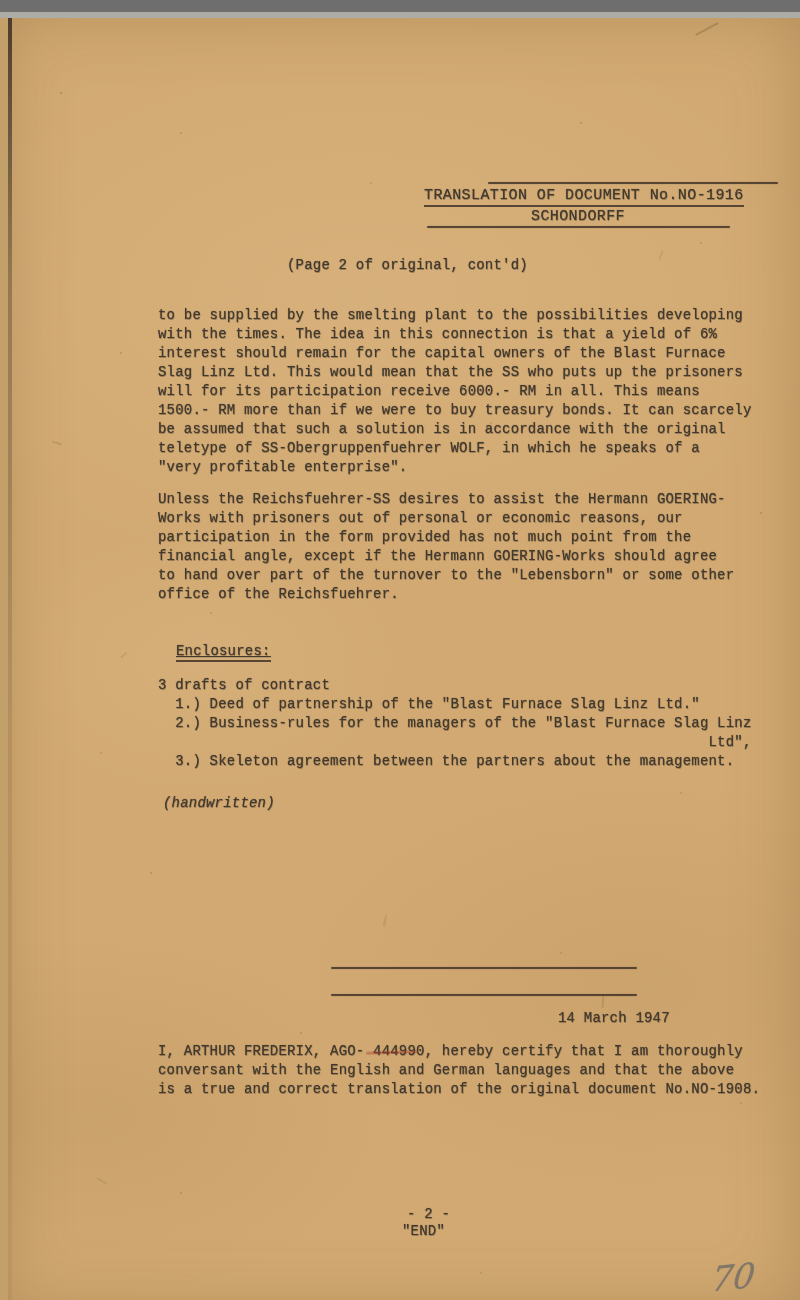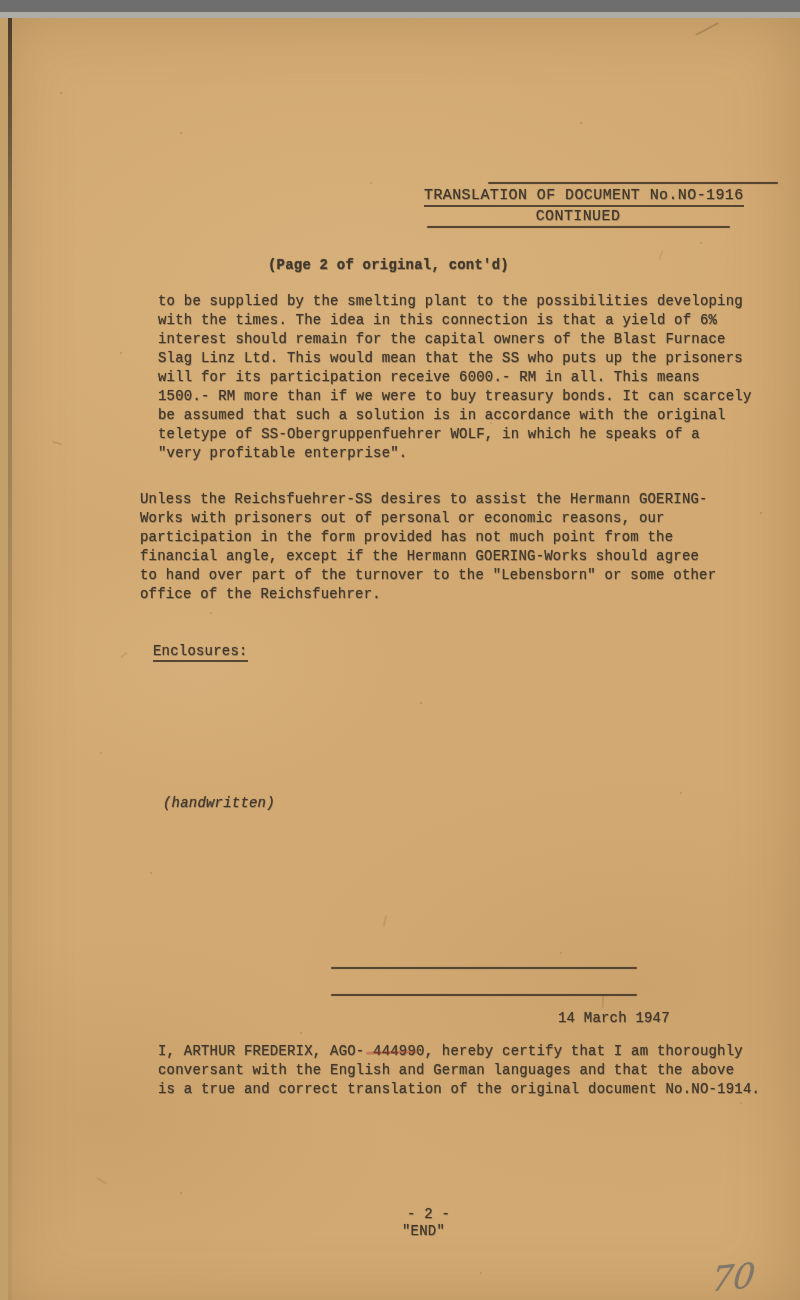--- a/index.html
+++ b/index.html
@@ -61,54 +61,59 @@
   <div class="fiber" style="left:694px;top:16px;width:26px;height:2px;transform:rotate(-28deg);"></div>
   <div class="fiber" style="left:52px;top:430px;width:10px;height:2px;transform:rotate(18deg);opacity:.6;"></div>
   <div class="fiber" style="left:120px;top:642px;width:8px;height:2px;transform:rotate(-40deg);opacity:.5;"></div>
   <div class="fiber" style="left:384px;top:903px;width:2px;height:12px;transform:rotate(12deg);opacity:.5;"></div>
   <div class="fiber" style="left:602px;top:982px;width:2px;height:14px;transform:rotate(4deg);opacity:.6;"></div>
   <div class="fiber" style="left:660px;top:238px;width:2px;height:10px;transform:rotate(20deg);opacity:.45;"></div>
   <div class="fiber" style="left:96px;top:1168px;width:12px;height:2px;transform:rotate(30deg);opacity:.5;"></div>
 
   <div class="rule" style="left:488px;top:170px;width:290px;"></div>
   <div class="tw hd" style="left:424px;top:174px;"><span class="u">TRANSLATION OF DOCUMENT No.NO-1916</span></div>
-  <div class="tw hd" style="left:424px;top:195px;width:308px;text-align:center;">CONTINUED</div>
+  <div class="tw hd" style="left:424px;top:195px;width:308px;text-align:center;">SCHONDORFF</div>
   <div class="rule" style="left:427px;top:214px;width:303px;"></div>
 
-  <div class="tw" style="left:268px;top:244px;font-weight:bold;">(Page 2 of original, cont'd)</div>
+  <div class="tw" style="left:287px;top:244px;">(Page 2 of original, cont'd)</div>
 
-  <pre class="tw" style="left:158px;top:280px;">to be supplied by the smelting plant to the possibilities developing
+  <pre class="tw" style="left:158px;top:294px;">to be supplied by the smelting plant to the possibilities developing
 with the times. The idea in this connection is that a yield of 6%
 interest should remain for the capital owners of the Blast Furnace
 Slag Linz Ltd. This would mean that the SS who puts up the prisoners
 will for its participation receive 6000.- RM in all. This means
 1500.- RM more than if we were to buy treasury bonds. It can scarcely
 be assumed that such a solution is in accordance with the original
 teletype of SS-Obergruppenfuehrer WOLF, in which he speaks of a
 "very profitable enterprise".</pre>
-  <pre class="tw" style="left:140px;top:478px;">Unless the Reichsfuehrer-SS desires to assist the Hermann GOERING-
+  <pre class="tw" style="left:158px;top:478px;">Unless the Reichsfuehrer-SS desires to assist the Hermann GOERING-
 Works with prisoners out of personal or economic reasons, our
 participation in the form provided has not much point from the
 financial angle, except if the Hermann GOERING-Works should agree
 to hand over part of the turnover to the "Lebensborn" or some other
 office of the Reichsfuehrer.</pre>
 
 
-  <div class="tw" style="left:153px;top:630px;"><span class="u">Enclosures:</span></div>
+  <div class="tw" style="left:176px;top:630px;text-decoration:underline;"><span class="u">Enclosures:</span></div>
+  <pre class="tw" style="left:158px;top:664px;">3 drafts of contract
+  1.) Deed of partnership of the "Blast Furnace Slag Linz Ltd."
+  2.) Business-rules for the managers of the "Blast Furnace Slag Linz
+                                                                Ltd",
+  3.) Skeleton agreement between the partners about the management.</pre>
 
   <div class="tw" style="left:163px;top:782px;font-style:italic;">(handwritten)</div>
 
   <div class="rule" style="left:331px;top:955px;width:306px;"></div>
   <div class="rule" style="left:331px;top:982px;width:306px;"></div>
 
   <div class="tw" style="left:558px;top:997px;">14 March 1947</div>
 
   <pre class="tw" style="left:158px;top:1030px;">I, ARTHUR FREDERIX, AGO- 444990, hereby certify that I am thoroughly
 conversant with the English and German languages and that the above
-is a true and correct translation of the original document No.NO-1914.</pre>
+is a true and correct translation of the original document No.NO-1908.</pre>
   <div class="mark" style="left:366px;top:1039px;width:52px;height:3px;background:rgba(170,60,45,0.40);transform:rotate(-2deg);border-radius:2px;"></div>
 
 
   <div class="tw" style="left:407px;top:1193px;">- 2 -</div>
   <div class="tw" style="left:402px;top:1210px;">"END"</div>
 
   <div class="pencil70">70</div>
 
 </div>
 

